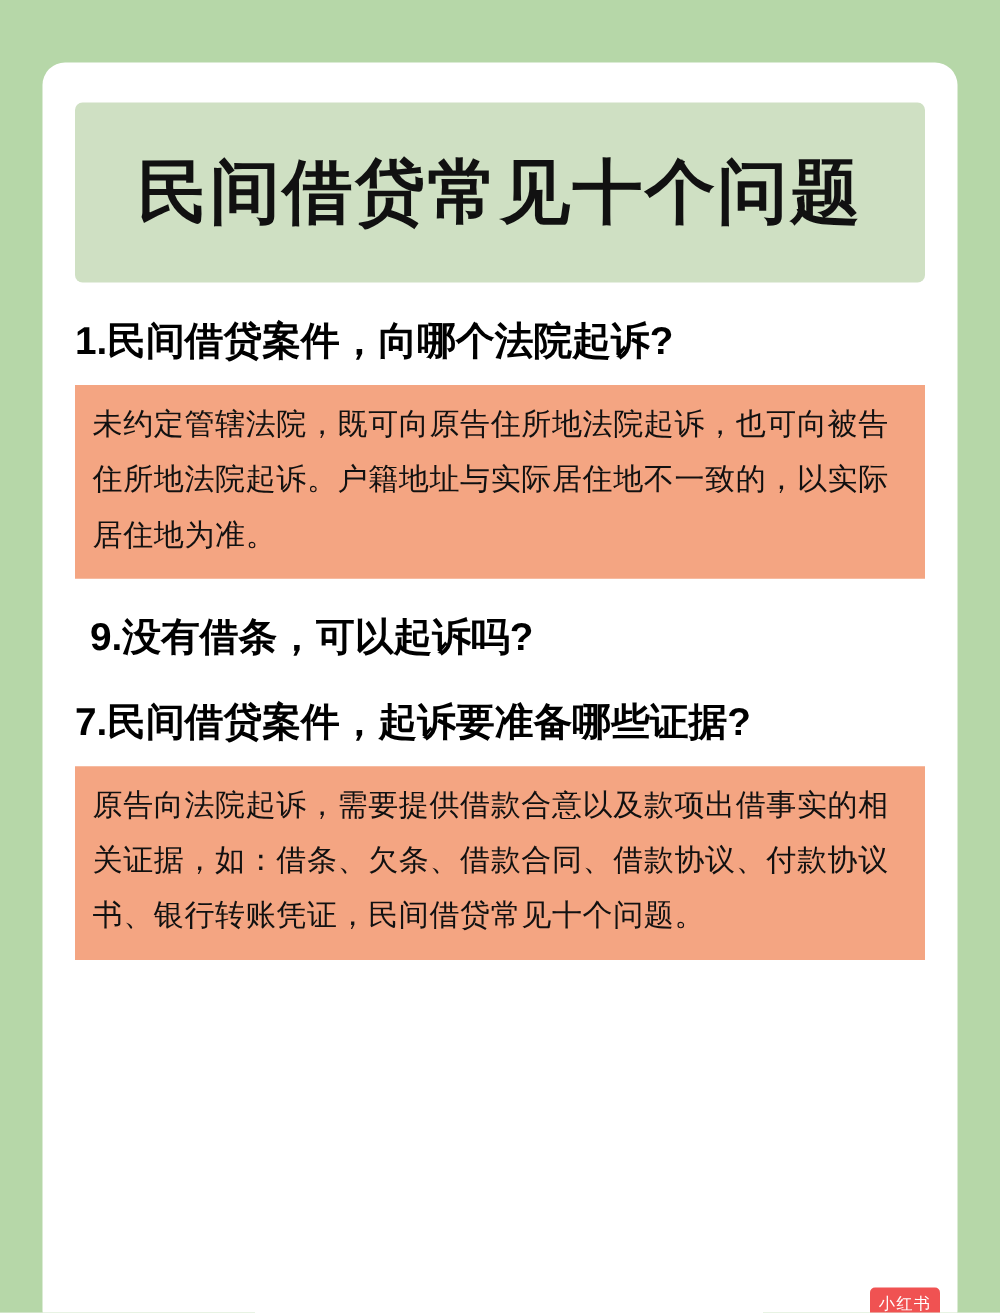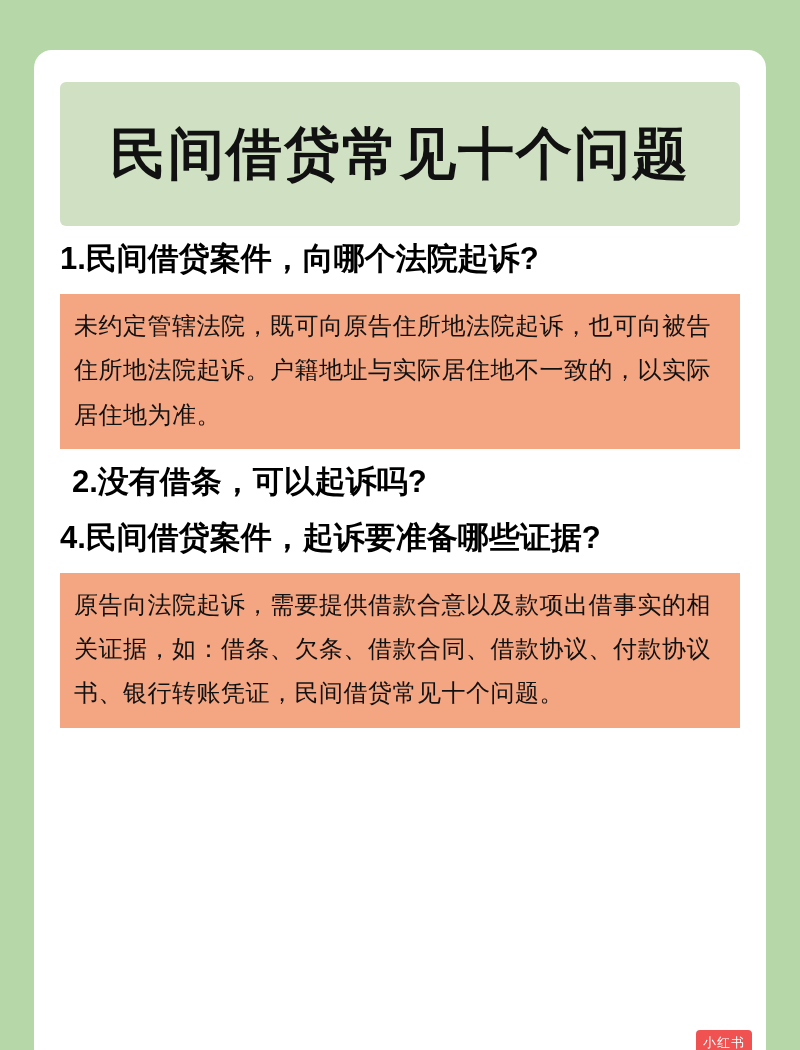--- a/index.html
+++ b/index.html
@@ -50,21 +50,21 @@
     white-space: nowrap;
   }
   .section {
     margin: 0 26px;
   }
   .q {
     font-size: 31px;
     font-weight: bold;
     color: #000000;
     line-height: 1.35;
-    margin: 12px 0 14px 0;
+    margin: 26px 0 14px 0;
     white-space: nowrap;
   }
   .q.indent {
     padding-left: 12px;
   }
   .a {
     background: #f4a582;
     color: #111111;
     font-size: 24px;
     line-height: 1.85;
@@ -99,25 +99,25 @@
     </div>
 
     <div class="section">
       <div class="q">1.民间借贷案件，向哪个法院起诉?</div>
       <div class="a">
         <p>未约定管辖法院，既可向原告住所地法院起诉，也可向被告住所地法院起诉。户籍地址与实际居住地不一致的，以实际居住地为准。</p>
       </div>
     </div>
 
     <div class="section">
-      <div class="q indent">2.没有借条，可以起诉吗?</div>
+      <div class="q indent">9.没有借条，可以起诉吗?</div>
     </div>
 
     <div class="section">
-      <div class="q">4.民间借贷案件，起诉要准备哪些证据?</div>
+      <div class="q">7.民间借贷案件，起诉要准备哪些证据?</div>
       <div class="a">
         <p>原告向法院起诉，需要提供借款合意以及款项出借事实的相关证据，如：借条、欠条、借款合同、借款协议、付款协议书、银行转账凭证，民间借贷常见十个问题。</p>
       </div>
     </div>
 
     <div class="watermark">小红书</div>
   </div>
 </div>
 
 </body></html>

